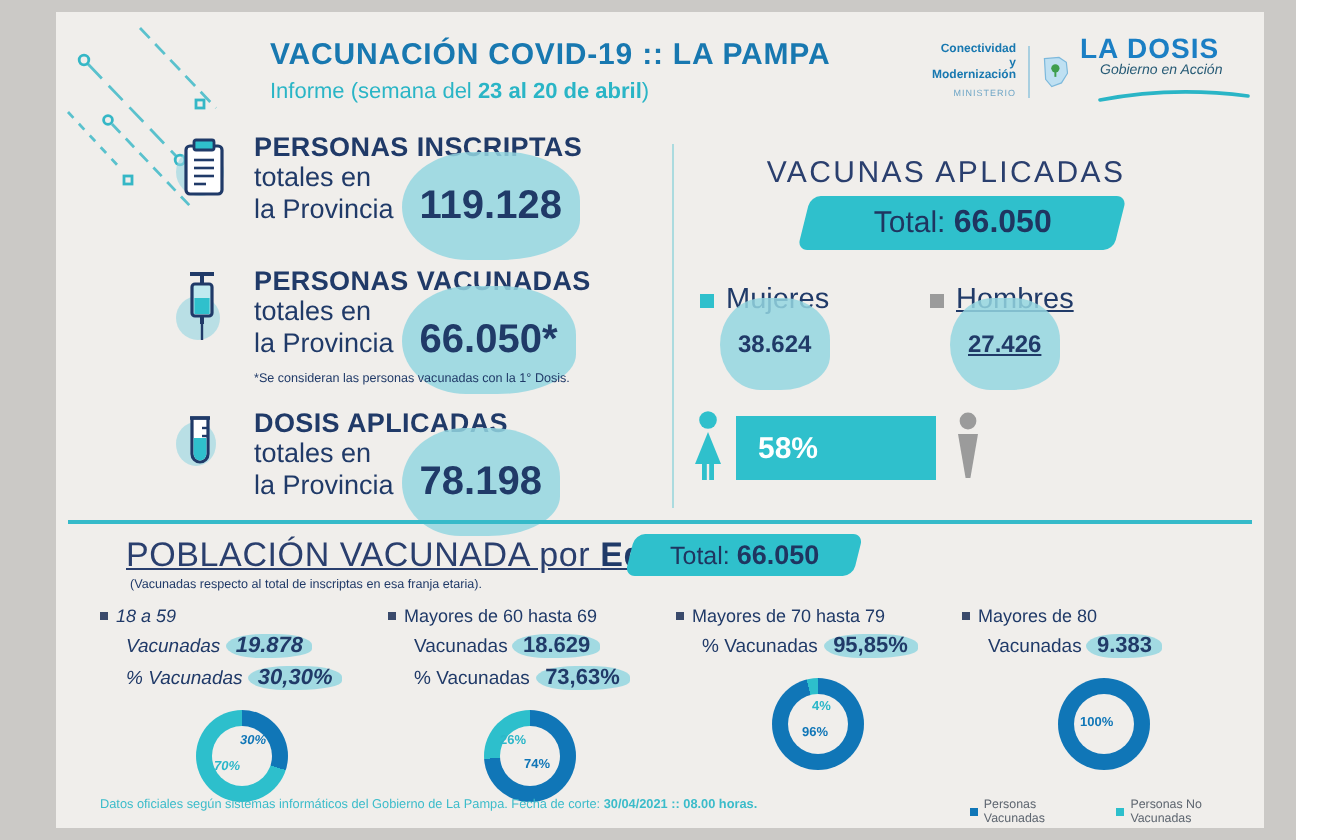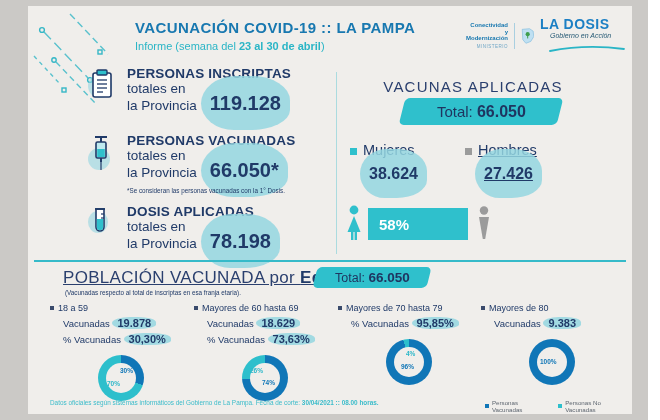--- a/index.html
+++ b/index.html
@@ -36,21 +36,21 @@
   .vdiv{position:absolute;left:308px;top:66px;width:1px;height:182px;background:rgba(43,183,200,.35);}
   .vac-title{position:absolute;left:330px;top:72px;width:230px;text-align:center;font-size:15px;color:#2a3f6e;letter-spacing:1.2px;}
   .banner{position:absolute;background:#2fc0cc;transform:skewX(-14deg);border-radius:5px;display:flex;align-items:center;justify-content:center;color:#1f3560;}
   .banner>span{transform:skewX(14deg);white-space:nowrap;}
   .banner-total{left:374px;top:92px;width:158px;height:27px;font-size:15px;}
   .banner b{font-size:16px;}
   .gcol{position:absolute;top:136px;color:#203a68;}
   .gcol.f{left:322px;} .gcol.m{left:437px;text-decoration:underline;}
   .gbullet{display:inline-block;width:7px;height:7px;margin-right:6px;}
   .glabel{font-size:14.5px;}
-  .gval{margin-top:7px;padding-left:10px;font-size:16px;font-weight:bold;}
+  .gval{margin-top:7px;padding-left:10px;font-size:12px;font-weight:bold;}
   .picto{position:absolute;}
   .bar{position:absolute;top:202px;height:32px;display:flex;align-items:center;color:#fff;font-weight:bold;font-size:15px;padding-left:11px;box-sizing:border-box;}
   .bar-f{left:340px;width:100px;background:#2fc0cc;}
   .bar-m{left:468px;width:62px;background:#9b9b9b;}
 
   
   .hr-teal{position:absolute;left:6px;top:254px;width:592px;height:2px;background:#36bac9;}
   .age-title{position:absolute;left:35px;top:262px;font-size:17px;color:#2a3f6e;letter-spacing:.3px;text-decoration:underline;}
   .age-title b{color:#203a68;}
   .banner-age{left:287px;top:261px;width:114px;height:21px;font-size:12.5px;}
@@ -93,21 +93,21 @@
       <g fill="none" stroke="#35b7c6" stroke-width="1.4">
         <circle cx="14" cy="24" r="2.4"></circle>
         <circle cx="62" cy="74" r="2.4"></circle>
         <circle cx="26" cy="54" r="2.2"></circle>
         <rect x="70" y="44" width="4" height="4"></rect>
         <rect x="34" y="82" width="4" height="4"></rect>
       </g>
     </svg>
 
     <div class="hdr-title">VACUNACIÓN COVID-19 :: LA PAMPA</div>
-    <div class="hdr-sub"><span>Informe (semana del </span><b>23 al 30 de abril</b><span>)</span></div>
+    <div class="hdr-sub"><span>Informe (semana del </span><b>23 al 20 de abril</b><span>)</span></div>
 
     <div class="logo-group">
       <div class="ministry">
         <div class="m1">Conectividad y</div>
         <div class="m1">Modernización</div>
         <div class="m3">MINISTERIO</div>
       </div>
       <div class="logo-sep"></div>
       <svg width="22" height="26" viewBox="0 0 22 26">
         <path d="M2 2 L14 1 L20 5 L21 14 L16 22 L8 25 L3 19 Z" fill="#bfe0f2" stroke="#7db9dc" stroke-width="1"></path>
@@ -210,21 +210,21 @@
       <path d="M2 11 H12 L8.2 33 H5.8 Z" fill="#9b9b9b"></path>
     </svg>
 
     <div class="hr-teal"></div>
     <div class="age-title"><span>POBLACIÓN VACUNADA por </span><b>Edad</b></div>
     <div class="banner banner-age">
       <span><span>Total:</span> <b>66.050</b></span>
     </div>
     <div class="age-caption">(Vacunadas respecto al total de inscriptas en esa franja etaria).</div>
 
-    <div class="age-col" style="left:22px;">
+    <div class="age-col" style="left:22px;font-style:italic;">
       <div class="hdr"><span class="sq"></span><span>18 a 59</span></div>
       <div class="row"><span>Vacunadas</span> <b class="pblob">19.878</b></div>
       <div class="row"><span>% Vacunadas</span> <b class="pblob">30,30%</b></div>
       <div class="donut d1" style="background: conic-gradient(rgb(16, 118, 183) 0deg, rgb(16, 118, 183) 108deg, rgb(45, 191, 204) 108deg, rgb(45, 191, 204) 360deg);">
         <span class="dl-vac">30%</span>
         <span class="dl-nv">70%</span>
       </div>
     </div>
 
     <div class="age-col" style="left:166px;">

